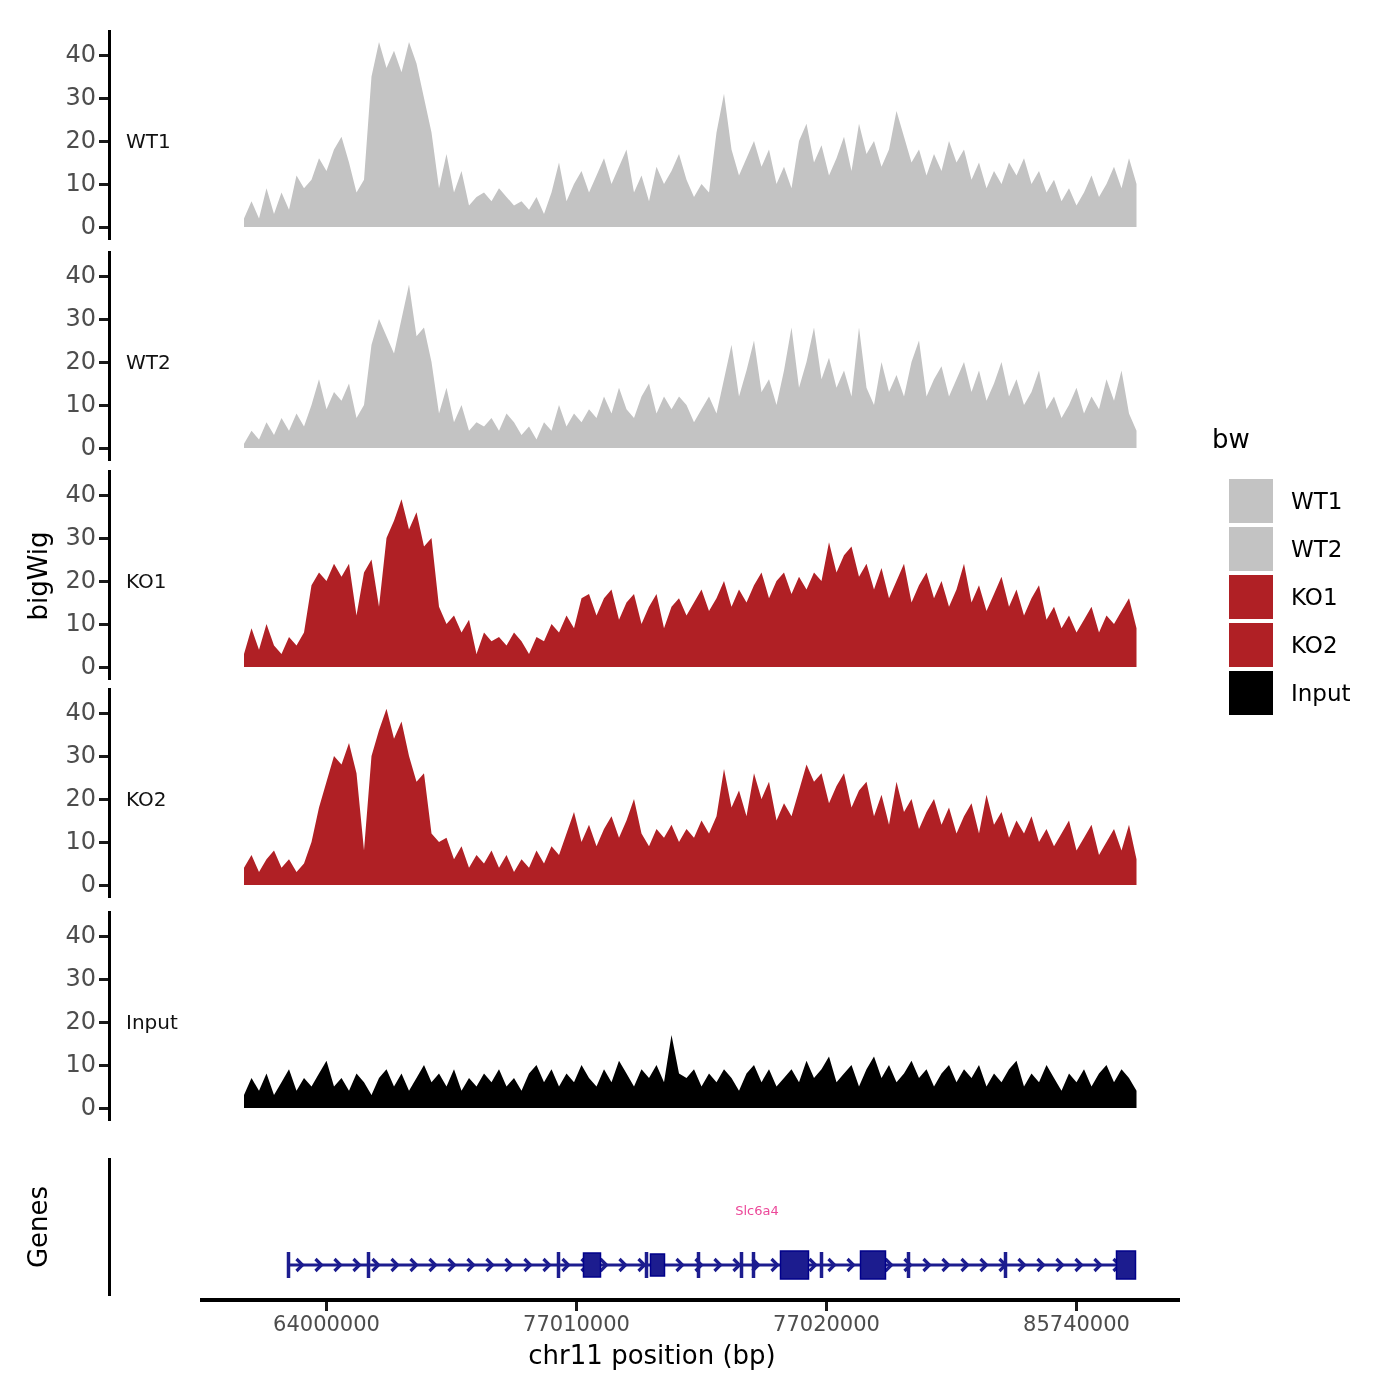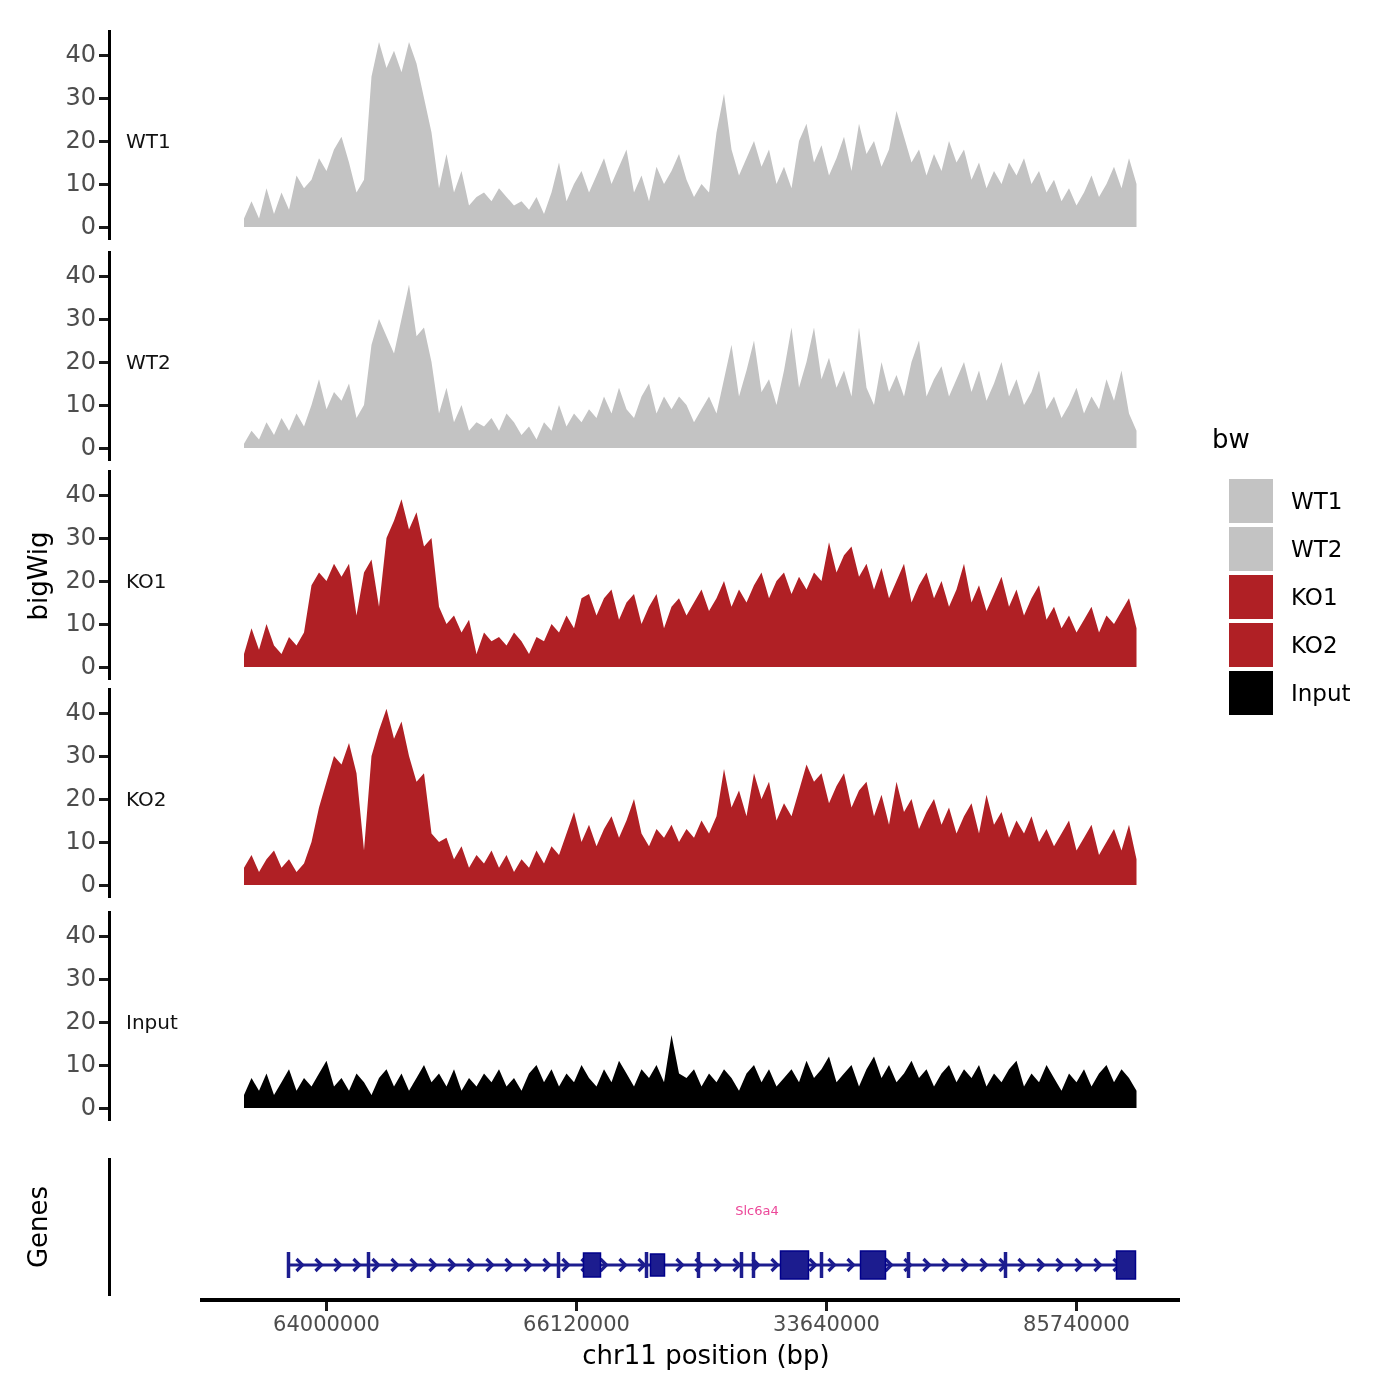--- a/index.html
+++ b/index.html
@@ -167,27 +167,27 @@
         <rect x="616.5" y="93" width="25" height="28" fill="#1C1C8F" stroke="#00008B" stroke-width="1.5"></rect>
         <rect x="872.5" y="93" width="19" height="28" fill="#1C1C8F" stroke="#00008B" stroke-width="1.5"></rect>
       </svg>
     </div>
 
   <div class="axis-line" style="left:200px;top:1298px;width:980px;height:3.5px"></div>
   <div id="xaxis">
       <div class="xtick" style="left:325px;top:1301.5px"></div>
       <div class="xtick-label" style="left:326.5px;top:1312px">64000000</div>
       <div class="xtick" style="left:575px;top:1301.5px"></div>
-      <div class="xtick-label" style="left:576.5px;top:1312px">66120000</div>
+      <div class="xtick-label" style="left:576.5px;top:1312px">77010000</div>
       <div class="xtick" style="left:825px;top:1301.5px"></div>
-      <div class="xtick-label" style="left:826.5px;top:1312px">33640000</div>
+      <div class="xtick-label" style="left:826.5px;top:1312px">77020000</div>
       <div class="xtick" style="left:1075px;top:1301.5px"></div>
       <div class="xtick-label" style="left:1076.5px;top:1312px">85740000</div>
     </div>
-  <div class="xtitle" style="left:706px;top:1340px">chr11 position (bp)</div>
+  <div class="xtitle" style="left:652px;top:1340px">chr11 position (bp)</div>
 
   <div class="legend-title" style="left:1212px;top:424px">bw</div>
   <div id="legend">
       <div class="legend-swatch" style="left:1229px;top:479px;background:#C3C3C3"></div>
       <div class="legend-label" style="left:1291px;top:501px">WT1</div>
       <div class="legend-swatch" style="left:1229px;top:527px;background:#C3C3C3"></div>
       <div class="legend-label" style="left:1291px;top:549px">WT2</div>
       <div class="legend-swatch" style="left:1229px;top:575px;background:#B02025"></div>
       <div class="legend-label" style="left:1291px;top:597px">KO1</div>
       <div class="legend-swatch" style="left:1229px;top:623px;background:#B02025"></div>

